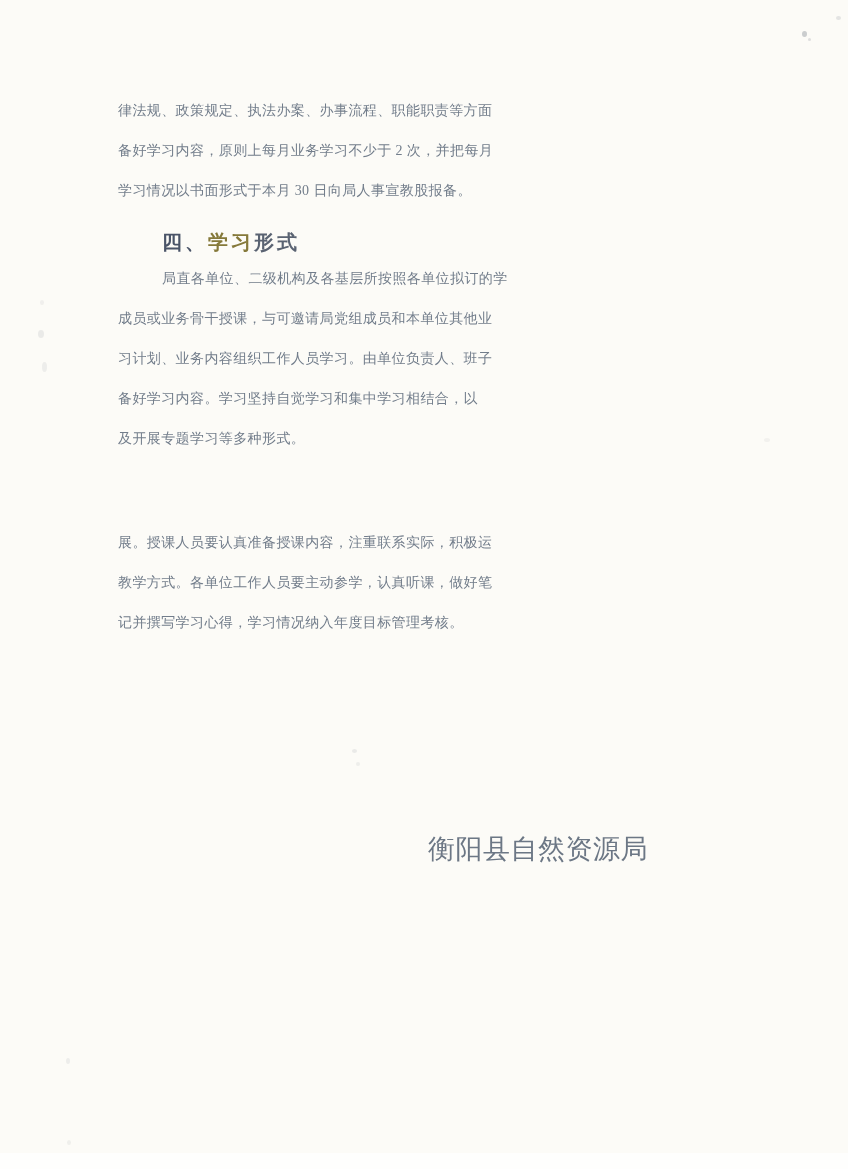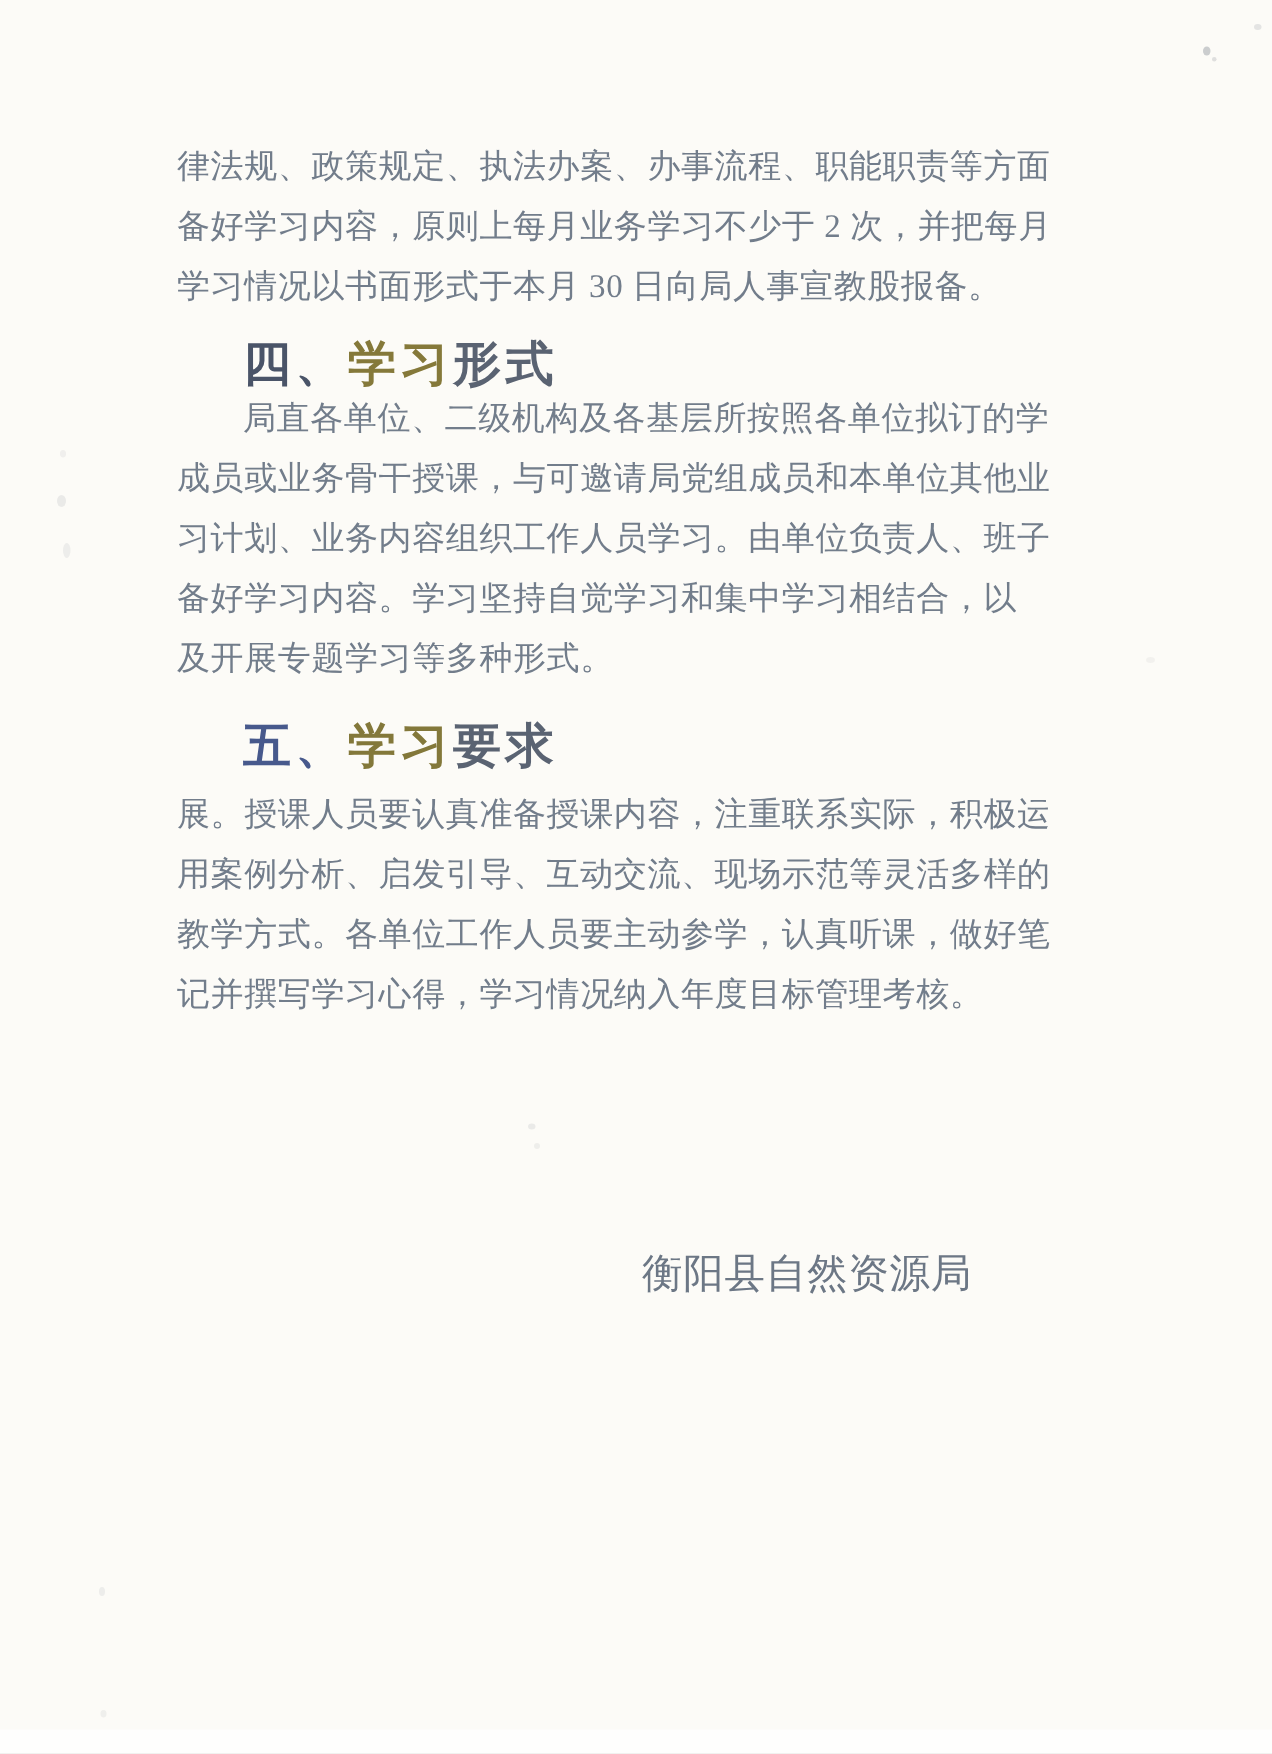--- a/index.html
+++ b/index.html
@@ -21,37 +21,37 @@
     content: "";
     position: absolute;
     left: 0; bottom: 0;
     width: 100%; height: 16px;
     background: rgba(255,255,255,0.75);
   }
   .para {
     position: absolute;
     left: 118px;
     width: 660px;
-    font-size: 22px;
+    font-size: 14px;
     line-height: 40px;
     letter-spacing: 0.4px;
     color: #727d8b;
     white-space: nowrap;
   }
   .para .line { height: 40px; }
   .para .line.indent { text-indent: 44px; }
   .p1 { top: 91px; }
   .p2 { top: 259px; }
   .p3 { top: 523px; }
   .heading {
     position: absolute;
     left: 162px;
     font-family: "Liberation Sans", "DejaVu Sans", sans-serif;
     font-weight: bold;
-    font-size: 32px;
+    font-size: 20px;
     line-height: 30px;
     letter-spacing: 3px;
     color: #535d6e;
     white-space: nowrap;
   }
   .h4 { top: 227px; }
   .h5 { top: 482px; }
   .signature {
     position: absolute;
     top: 827px;
@@ -96,25 +96,23 @@
   <div class="heading h4"><span style="color: rgb(74, 84, 104);">四、</span><span style="color: rgb(133, 121, 58);">学习</span><span style="color: rgb(90, 99, 114);">形式</span></div>
 
   <div class="para p2">
     <div class="line indent">局直各单位、二级机构及各基层所按照各单位拟订的学</div>
     <div class="line">成员或业务骨干授课，与可邀请局党组成员和本单位其他业</div>
     <div class="line">习计划、业务内容组织工作人员学习。由单位负责人、班子</div>
     <div class="line">备好学习内容。学习坚持自觉学习和集中学习相结合，以</div>
     <div class="line">及开展专题学习等多种形式。</div>
   </div>
 
-  <div class="heading h5"><span style="color: rgb(71, 89, 140);">五、</span><span style="color: rgb(131, 120, 58);">学习</span><span style="color: rgb(90, 99, 114);">要求</span></div>
 
   <div class="para p3">
     <div class="line">展。授课人员要认真准备授课内容，注重联系实际，积极运</div>
-    <div class="line">用案例分析、启发引导、互动交流、现场示范等灵活多样的</div>
     <div class="line">教学方式。各单位工作人员要主动参学，认真听课，做好笔</div>
     <div class="line">记并撰写学习心得，学习情况纳入年度目标管理考核。</div>
   </div>
 
   <div class="signature">
     <div>衡阳县自然资源局</div>
   </div>
 
   <div class="artifact a-tr1"></div>
   <div class="artifact a-tr2"></div>

